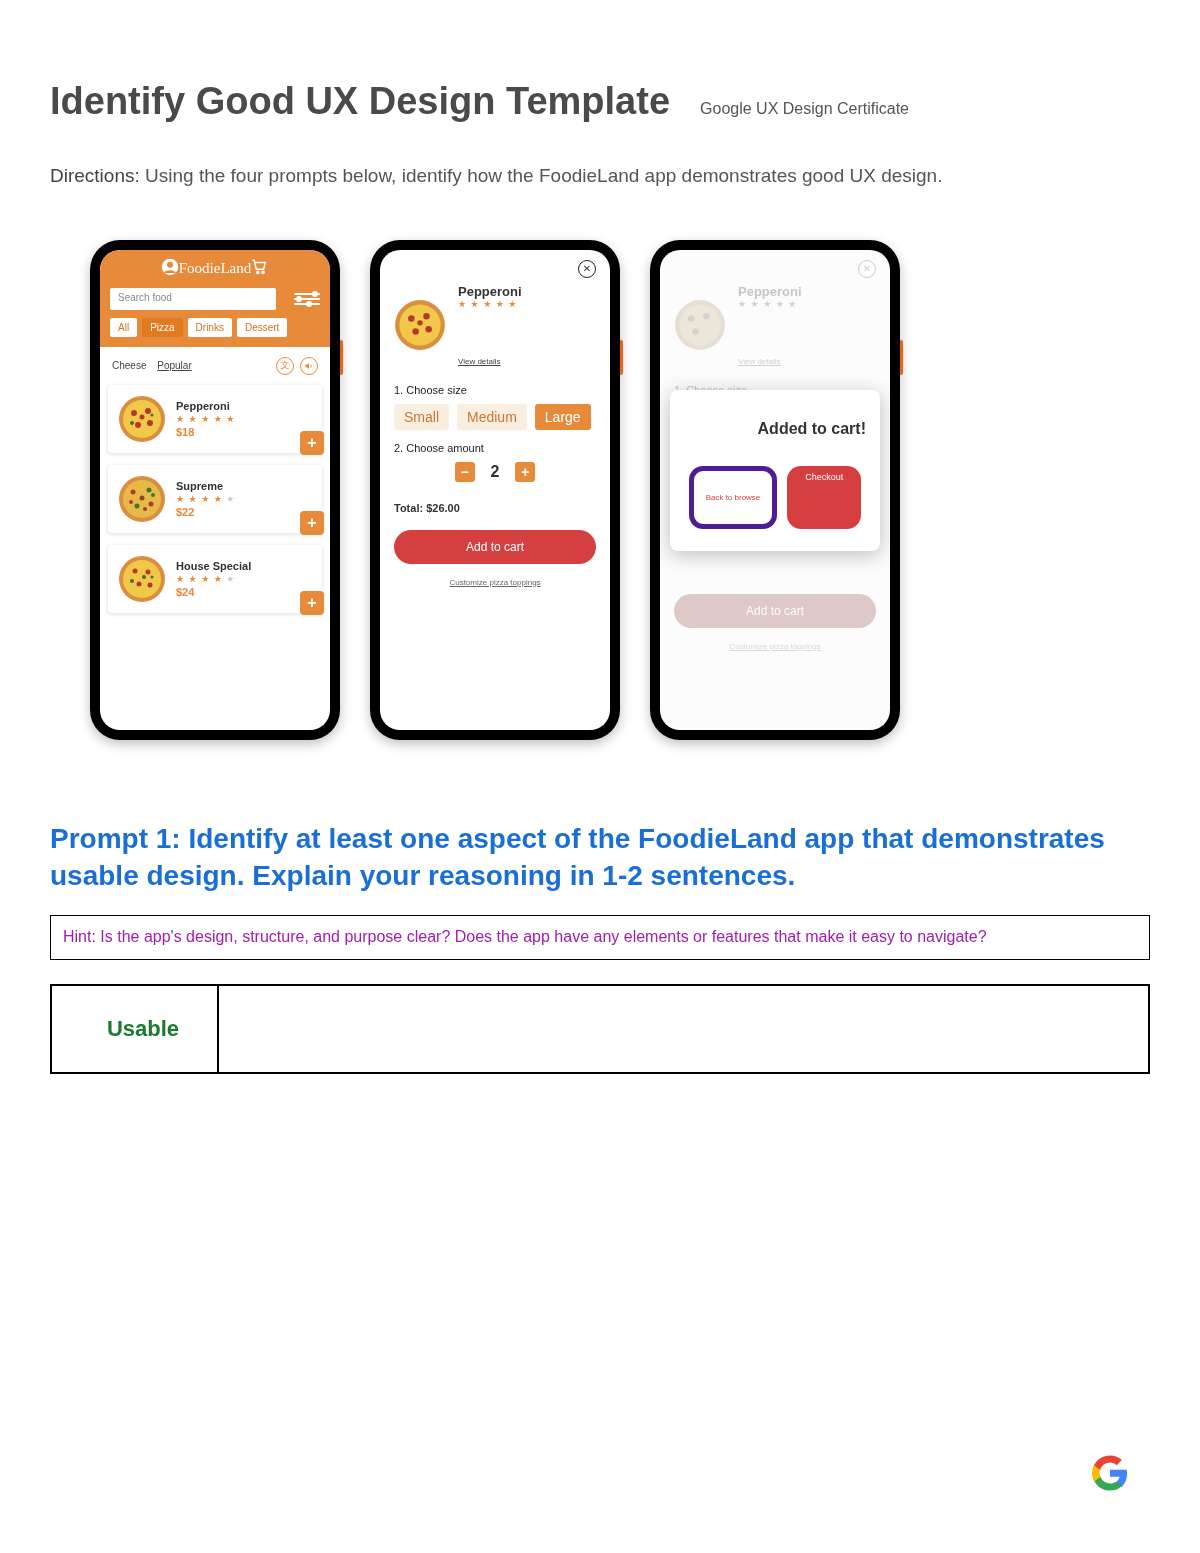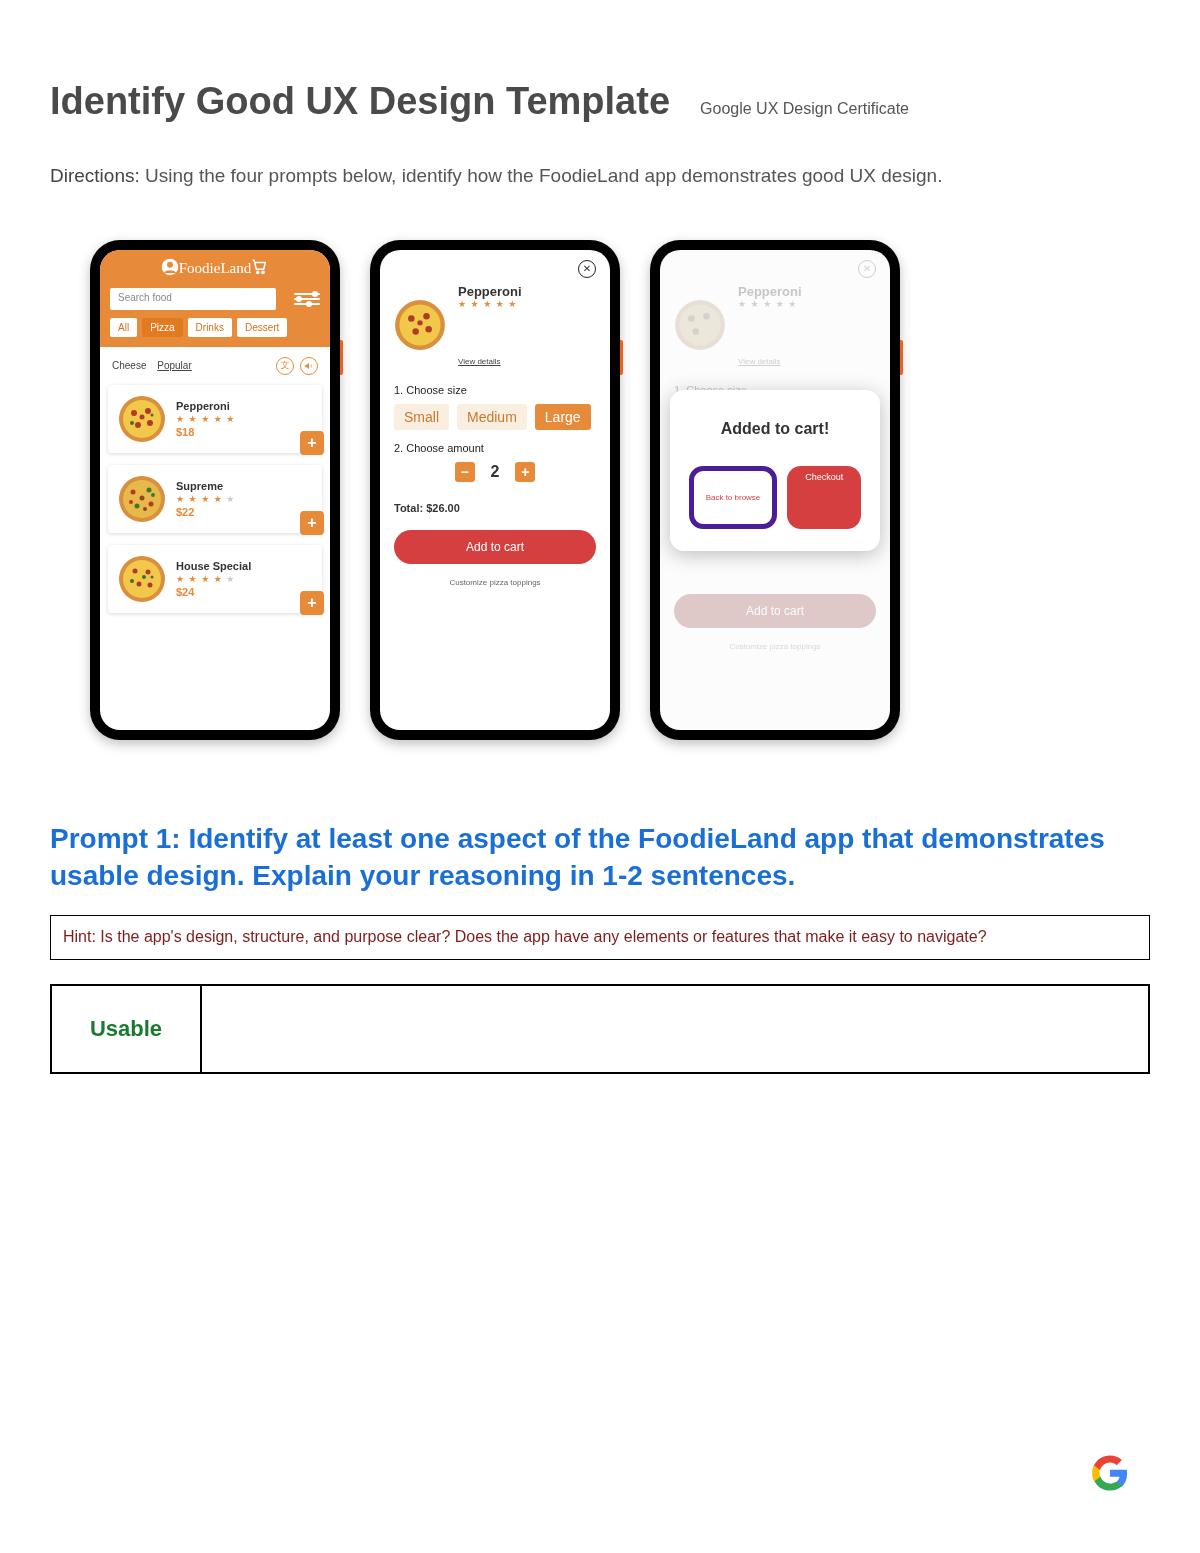--- a/index.html
+++ b/index.html
@@ -276,41 +276,42 @@
     text-align: center;
     padding: 10px;
     border-radius: 20px;
     font-size: 12px;
     font-weight: 500;
     margin-bottom: 14px;
   }
   .p2-custom {
     text-align: center;
     font-size: 8px;
+    text-decoration: underline;
     color: #666;
   }
   
   .p3-overlay {
     position: absolute;
     inset: 0;
     background: rgba(220,220,220,0.92);
   }
   .p3-faded {
     filter: grayscale(30%);
     opacity: 0.55;
   }
   .p3-modal {
     position: absolute;
     left: 10px;
     right: 10px;
     top: 140px;
     background: #fff;
-    border-radius: 14px;
+    border-radius: 8px;
     padding: 30px 14px 22px 14px;
-    text-align: center;
+    text-align: right;
     box-shadow: 0 4px 20px rgba(0,0,0,0.25);
   }
   .p3-msg { font-size: 16px; font-weight: 700; margin-bottom: 28px; }
   .p3-actions { display: flex; gap: 10px; justify-content: center; }
   .p3-back {
     border: 5px solid #4c1d95;
     color: #d53f3f;
     font-size: 8px;
     padding: 22px 12px;
     border-radius: 14px;
@@ -328,27 +329,28 @@
     color: #1a6fd6;
     font-size: 28px;
     line-height: 1.35;
     margin: 0 0 20px 0;
   }
   .hint-box {
     border: 1px solid #000;
     padding: 10px 12px;
     font-size: 16px;
     line-height: 1.4;
-    color: #7f1d1d;
+    color: #a21caf;
     margin-bottom: 24px;
   }
   .answer-table {
     border: 2px solid #000;
     display: flex;
     height: 90px;
+    padding-left: 17px;
   }
   .answer-label {
     border-right: 2px solid #000;
     width: 150px;
     display: flex;
     align-items: center;
     justify-content: center;
     font-size: 22px;
     font-weight: 700;
     color: #1a7a2f;

